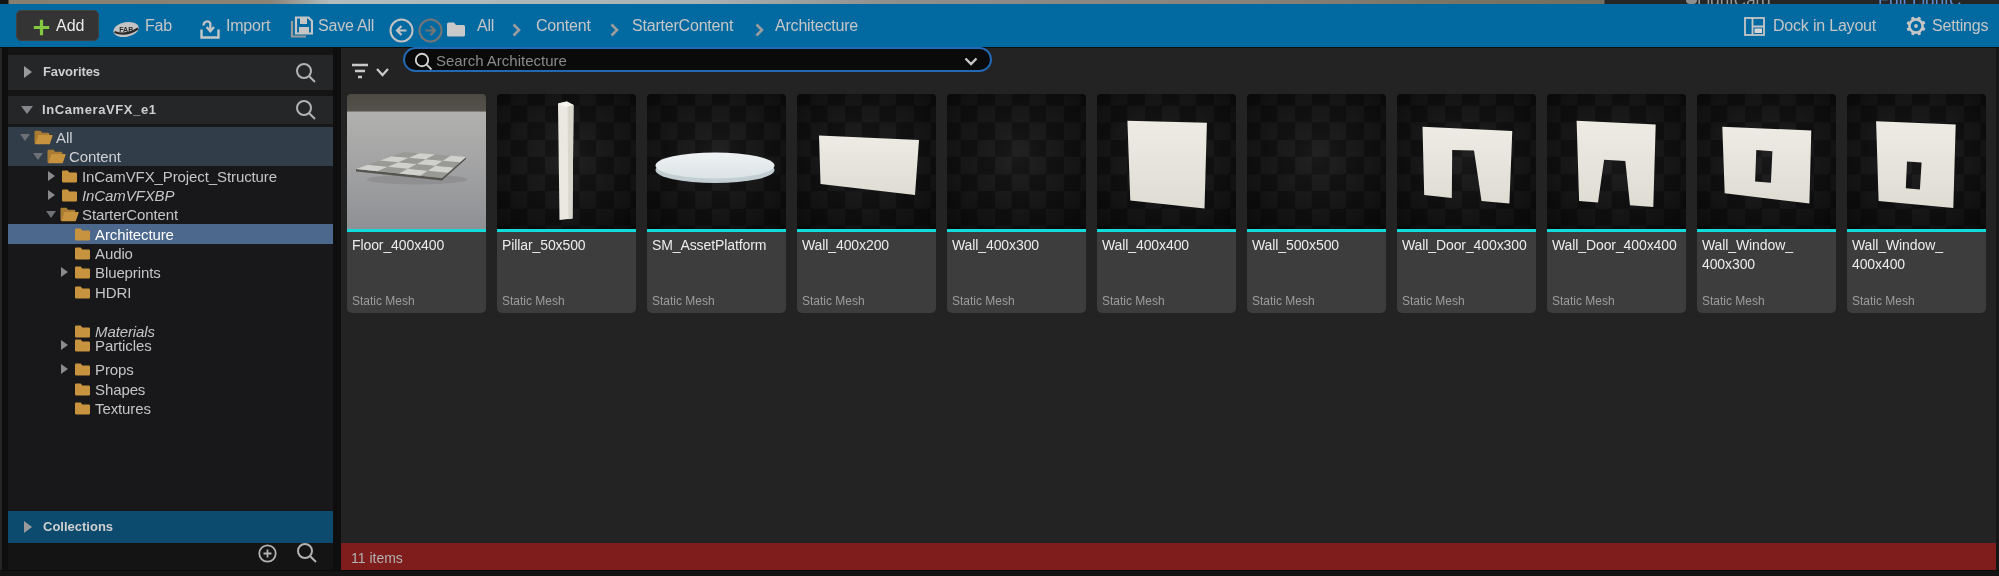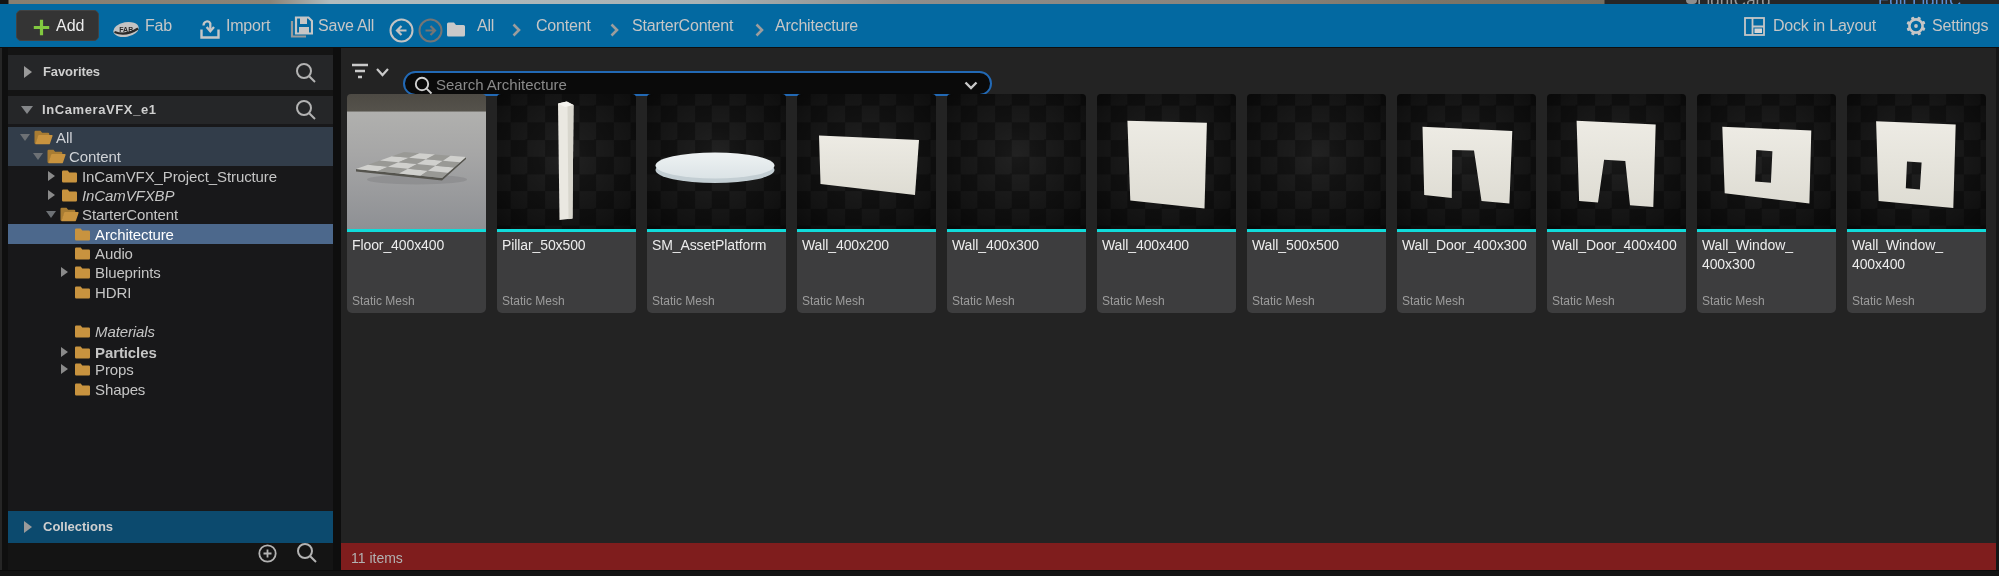--- a/index.html
+++ b/index.html
@@ -25,21 +25,21 @@
 #tree { position:absolute; left:8px; top:124px; width:325px; height:413px; background:#18181a; }
 .trow { position:absolute; left:0; width:325px; height:20px; }
 .trow .txt { position:absolute; top:50%; transform:translateY(-50%); font-size:15px; color:#c5c5c5; white-space:nowrap; letter-spacing:-0.1px;}
 
 #main { position:absolute; left:341px; top:48px; width:1655px; height:495px; background:#232323; }
 #itemsbar { position:absolute; left:341px; top:543px; width:1658px; height:27px; background:#7f1d1d; }
 #itemsbar span { position:absolute; left:10px; top:7px; font-size:14px; color:#b2b2b2; }
 #bottomstrip { position:absolute; left:0; top:570px; width:1999px; height:6px; background:#131313; border-top:1px solid #0b0b0b;}
 #leftbottom { position:absolute; left:8px; top:511px; width:325px; height:32px; background:#0c4a6e; }
 
-#searchpill { position:absolute; left:403px; top:47px; width:589px; height:25px; border:2px solid #2269b5; border-radius:13px; background:#0a0a0a;margin-top:24px; }
+#searchpill { position:absolute; left:403px; top:47px; width:589px; height:25px; border:2px solid #2269b5; border-radius:13px; background:#0a0a0a; }
 #searchpill .ph { position:absolute; left:31px; top:3px; font-size:15px; color:#8a8a8a; }
 
 .tile { position:absolute; top:94px; width:139px; height:219px; }
 .thumb { position:absolute; top:0; left:0; width:139px; height:135px; border-radius:4px 4px 0 0; overflow:hidden;
   background-color:#161616;
   background-image: radial-gradient(circle at 50% 46%, rgba(255,255,255,0.03) 0%, rgba(0,0,0,0) 30%, rgba(0,0,0,0.32) 72%, rgba(0,0,0,0.60) 100%),
     conic-gradient(#1b1b1b 0 90deg, #121212 90deg 180deg, #1b1b1b 180deg 270deg, #121212 270deg 360deg);
   background-size:100% 100%, 34.4px 34.4px;
   background-position: 0 0, -4px -6px; }
 .thumb svg { position:absolute; top:0; left:0; }
@@ -207,39 +207,45 @@
           <path d="M0.5 1.8 a1.2 1.2 0 0 1 1.2 -1.2 H6.2 l1.6 2 h6.5 a1.2 1.2 0 0 1 1.2 1.2 V11.3 a1.2 1.2 0 0 1 -1.2 1.2 H1.7 a1.2 1.2 0 0 1 -1.2 -1.2 Z" fill="#c8933f"></path>
         </svg>
 <span class="txt" style="left:87px;color:#c5c5c5">HDRI</span>
 </div>
 <div class="trow" style="top:196.5px;font-style:italic;">
 <svg class="abs" style="left:65px;top:4px" width="19" height="13" viewBox="0 0 16 13">
           <path d="M0.5 1.8 a1.2 1.2 0 0 1 1.2 -1.2 H6.2 l1.6 2 h6.5 a1.2 1.2 0 0 1 1.2 1.2 V11.3 a1.2 1.2 0 0 1 -1.2 1.2 H1.7 a1.2 1.2 0 0 1 -1.2 -1.2 Z" fill="#c8933f"></path>
         </svg>
 <span class="txt" style="left:87px;color:#c5c5c5">Materials</span>
 </div>
-<div class="trow" style="top:218px;font-weight:bold;">
+<div class="trow" style="top:211px;">
 <div style="position:absolute;left:53px;top:5px;width:0;height:0;border-left:7px solid #8a8a8a;border-top:5px solid transparent;border-bottom:5px solid transparent"></div>
 <svg class="abs" style="left:65px;top:4px" width="19" height="13" viewBox="0 0 16 13">
           <path d="M0.5 1.8 a1.2 1.2 0 0 1 1.2 -1.2 H6.2 l1.6 2 h6.5 a1.2 1.2 0 0 1 1.2 1.2 V11.3 a1.2 1.2 0 0 1 -1.2 1.2 H1.7 a1.2 1.2 0 0 1 -1.2 -1.2 Z" fill="#c8933f"></path>
         </svg>
 <span class="txt" style="left:87px;color:#c5c5c5">Particles</span>
 </div>
 <div class="trow" style="top:235.2px;">
 <div style="position:absolute;left:53px;top:5px;width:0;height:0;border-left:7px solid #8a8a8a;border-top:5px solid transparent;border-bottom:5px solid transparent"></div>
 <svg class="abs" style="left:65px;top:4px" width="19" height="13" viewBox="0 0 16 13">
           <path d="M0.5 1.8 a1.2 1.2 0 0 1 1.2 -1.2 H6.2 l1.6 2 h6.5 a1.2 1.2 0 0 1 1.2 1.2 V11.3 a1.2 1.2 0 0 1 -1.2 1.2 H1.7 a1.2 1.2 0 0 1 -1.2 -1.2 Z" fill="#c8933f"></path>
         </svg>
 <span class="txt" style="left:87px;color:#c5c5c5">Props</span>
 </div>
 <div class="trow" style="top:254.5px;">
 <svg class="abs" style="left:65px;top:4px" width="19" height="13" viewBox="0 0 16 13">
           <path d="M0.5 1.8 a1.2 1.2 0 0 1 1.2 -1.2 H6.2 l1.6 2 h6.5 a1.2 1.2 0 0 1 1.2 1.2 V11.3 a1.2 1.2 0 0 1 -1.2 1.2 H1.7 a1.2 1.2 0 0 1 -1.2 -1.2 Z" fill="#c8933f"></path>
         </svg>
 <span class="txt" style="left:87px;color:#c5c5c5">Shapes</span>
+</div>
+<div class="trow" style="top:273.9px;">
+<svg class="abs" style="left:65px;top:4px" width="19" height="13" viewBox="0 0 16 13">
+          <path d="M0.5 1.8 a1.2 1.2 0 0 1 1.2 -1.2 H6.2 l1.6 2 h6.5 a1.2 1.2 0 0 1 1.2 1.2 V11.3 a1.2 1.2 0 0 1 -1.2 1.2 H1.7 a1.2 1.2 0 0 1 -1.2 -1.2 Z" fill="#c8933f"></path>
+        </svg>
+<span class="txt" style="left:87px;color:#c5c5c5">Textures</span>
 </div>
 </div>
 <div id="leftbottom">
       <div class="tri-r" style="position:absolute;left:16px;top:10px"></div>
       <span class="ht" style="position:absolute;left:35px;top:8px;font-weight:bold;font-size:13px;color:#cfcfcf">Collections</span>
     </div>
 <svg class="abs" style="left:258px;top:544px" width="19" height="19" viewBox="0 0 19 19">
       <circle cx="9.5" cy="9.5" r="8.2" fill="none" stroke="#b3b3b3" stroke-width="1.8"></circle>
       <path d="M9.5 5.5 V13.5 M5.5 9.5 H13.5" stroke="#b3b3b3" stroke-width="1.8"></path>
     </svg>

